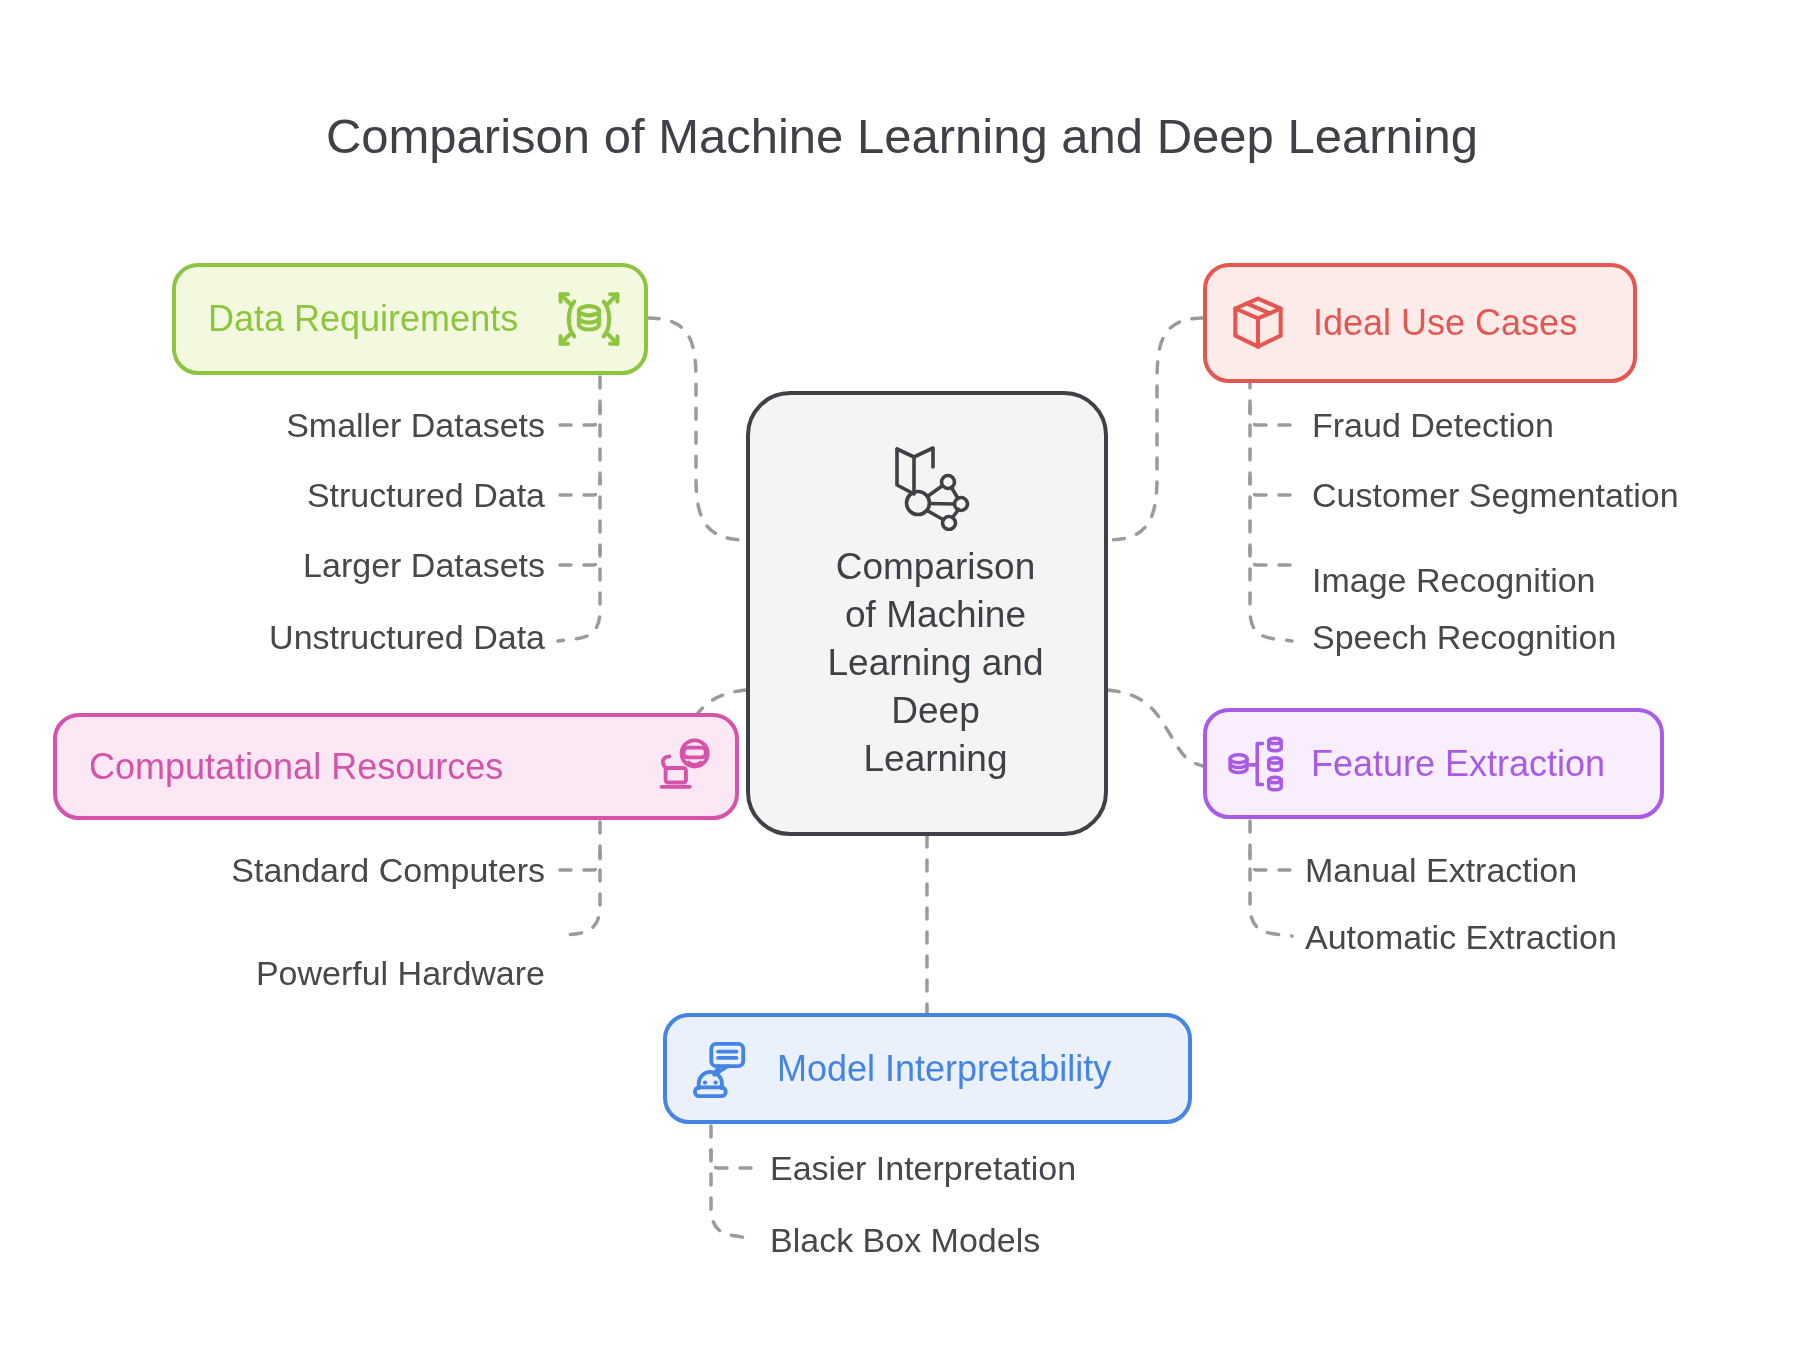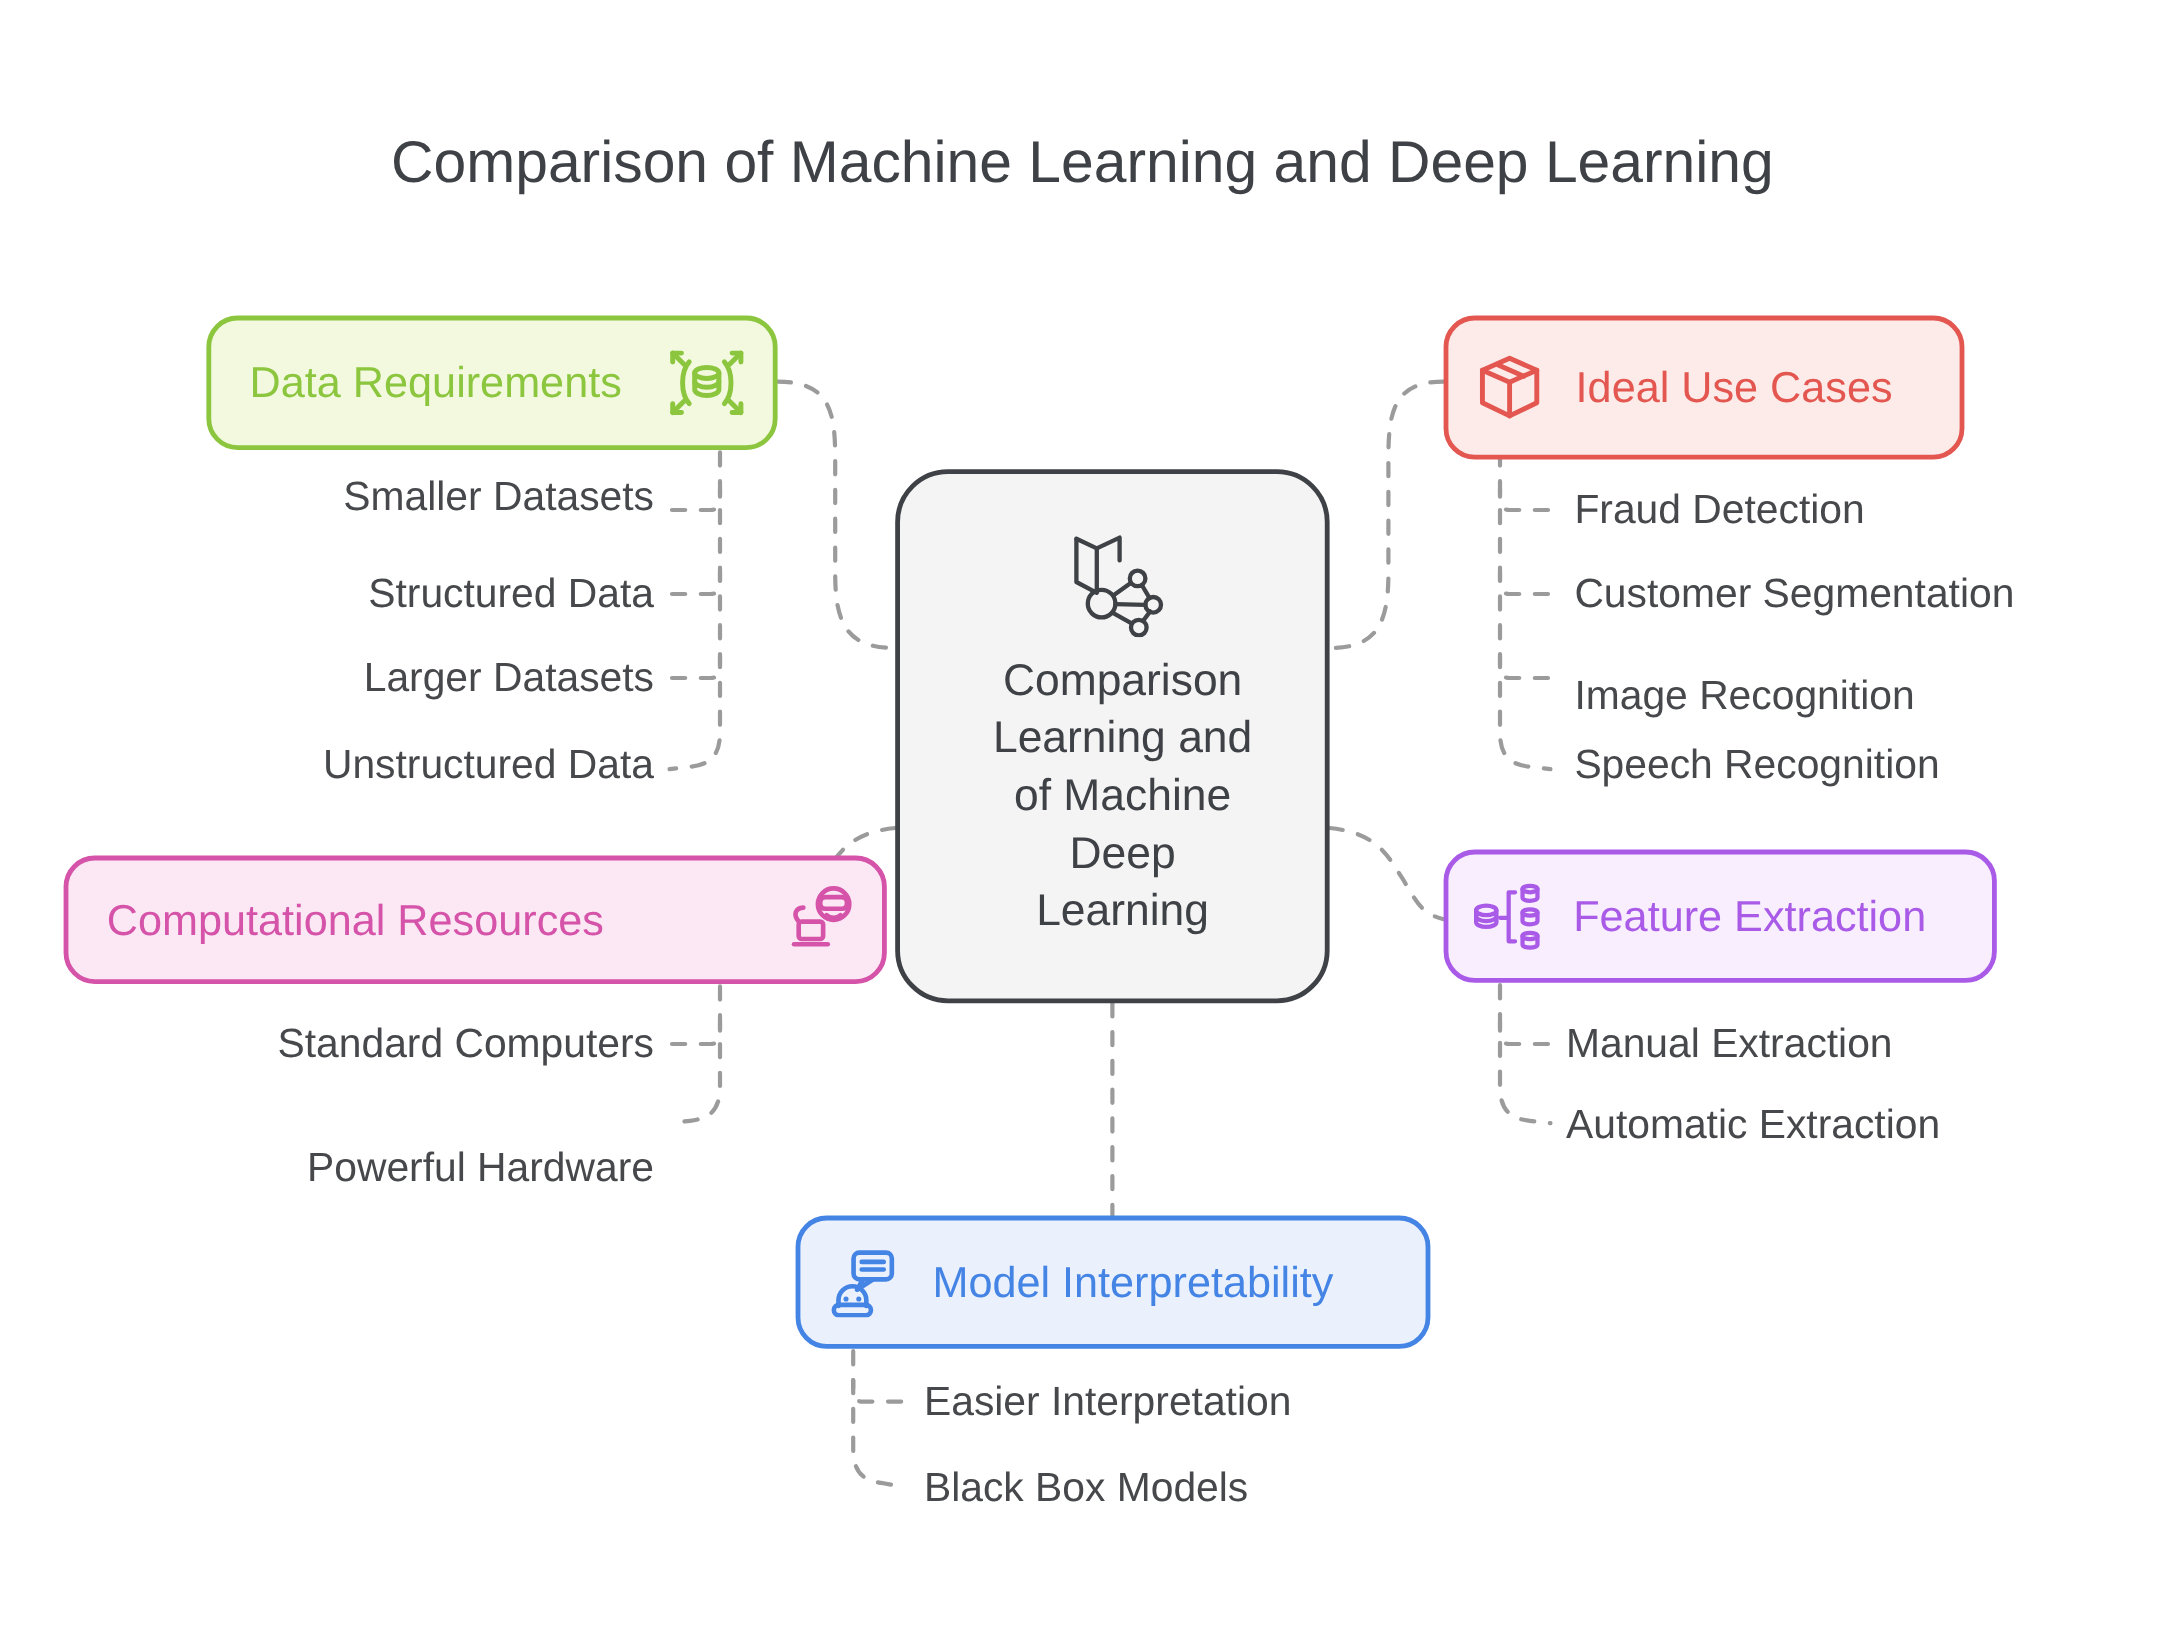--- a/index.html
+++ b/index.html
@@ -49,21 +49,21 @@
     box-sizing:border-box; background:#F4F4F4; border:4px solid #3E4145; border-radius:44px;
     display:flex; flex-direction:column; align-items:center; color:#3E4145;
   }
   .center-icon { margin-top:48px; }
   .center-label { margin-top:12px; font-size:37px; line-height:48px; text-align:center; color:#3E4145;margin-left:17px; }
   .center-label span { display:block; }
 
   .leaf {
     position:absolute; font-size:34px; line-height:40px; color:#46484B; white-space:nowrap;
   }
-  #lf-smaller      { right:1259px; top:394px; }
+  #lf-smaller      { right:1259px; top:405px; }
   #lf-structured   { right:1259px; top:475px; }
   #lf-larger       { right:1259px; top:545px; }
   #lf-unstructured { right:1259px; top:617px; }
   #lf-standard     { right:1259px; top:850px; }
   #lf-powerful     { right:1259px; top:917px;margin-top:36px; }
   #lf-fraud        { left:1312px; top:405px; }
   #lf-customer     { left:1312px; top:475px; }
   #lf-image        { left:1312px; top:560px; }
   #lf-speech       { left:1312px; top:617px; }
   #lf-manual       { left:1305px; top:850px; }
@@ -116,22 +116,22 @@
       <circle cx="84" cy="61" r="6.5"></circle>
       <circle cx="72" cy="80" r="6.5"></circle>
       <path d="M51 53 L65 43"></path>
       <path d="M52.5 60.5 L77.5 61"></path>
       <path d="M50 67.5 L66 76.5"></path>
       <path d="M74.5 44.5 L81 55.5"></path>
       <path d="M81.5 66.5 L75.5 74.5"></path>
     </svg>
     <div class="center-label">
       <span>Comparison</span>
+      <span>of Machine</span>
       <span>Learning and</span>
-      <span>of Machine</span>
       <span>Deep</span>
       <span>Learning</span>
     </div>
   </div>
 
   <div class="branch-box" id="box-data-requirements">
     <span class="branch-label">Data Requirements</span>
     <svg class="icon-right" width="66" height="60" viewBox="0 0 72 64" fill="none" stroke="currentColor" stroke-width="4.5" stroke-linecap="round" stroke-linejoin="round">
       <ellipse cx="36" cy="23" rx="11" ry="5"></ellipse>
       <path d="M25 23 V38 C25 41 30 43.5 36 43.5 C42 43.5 47 41 47 38 V23"></path>

